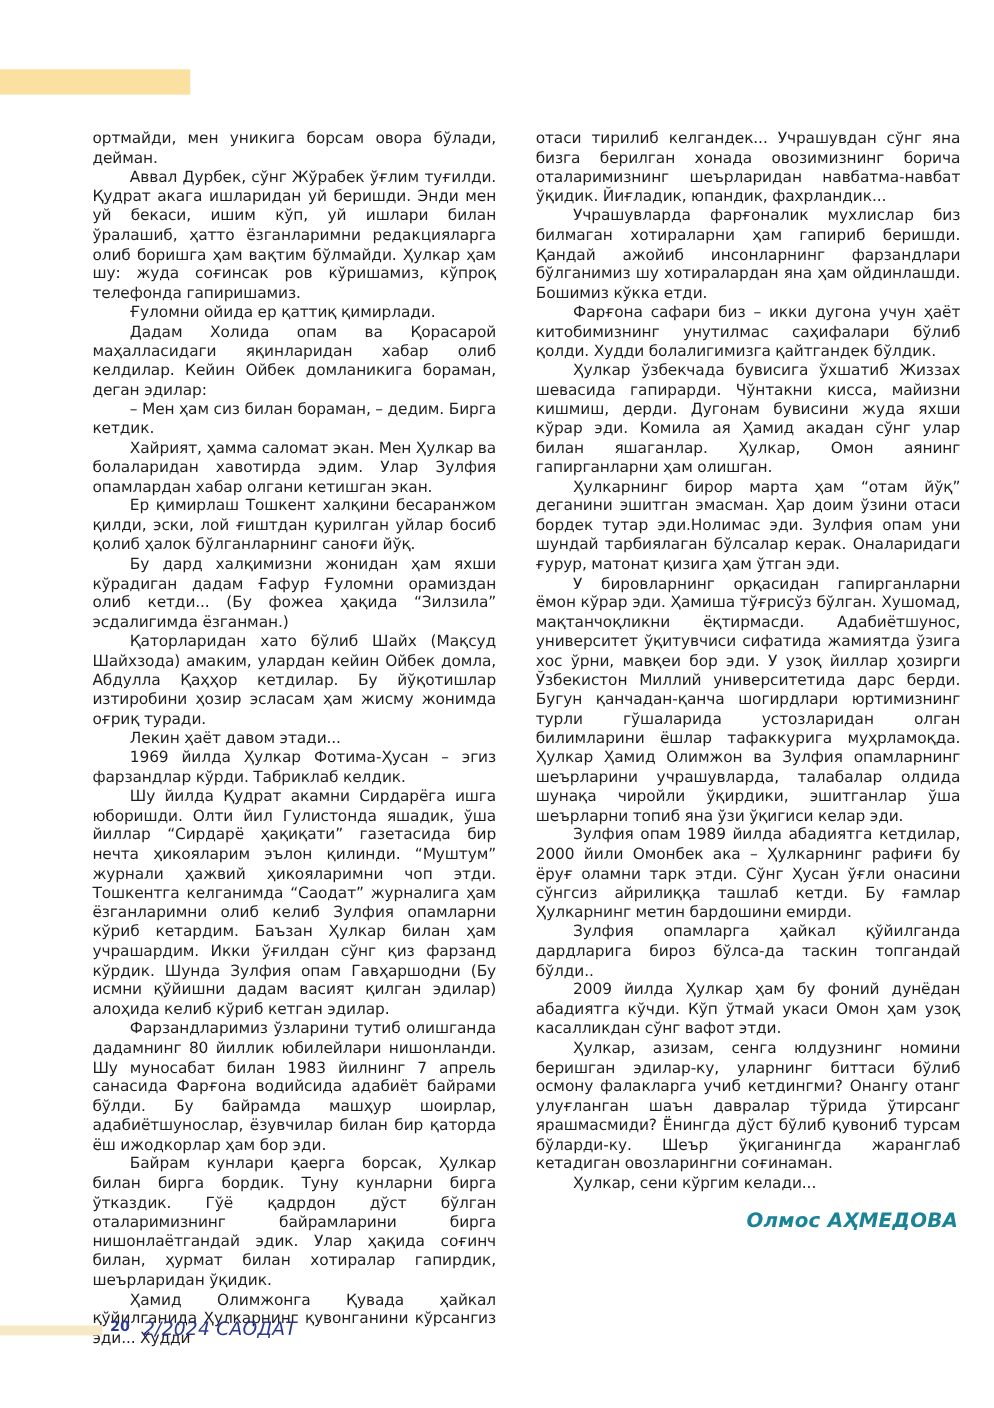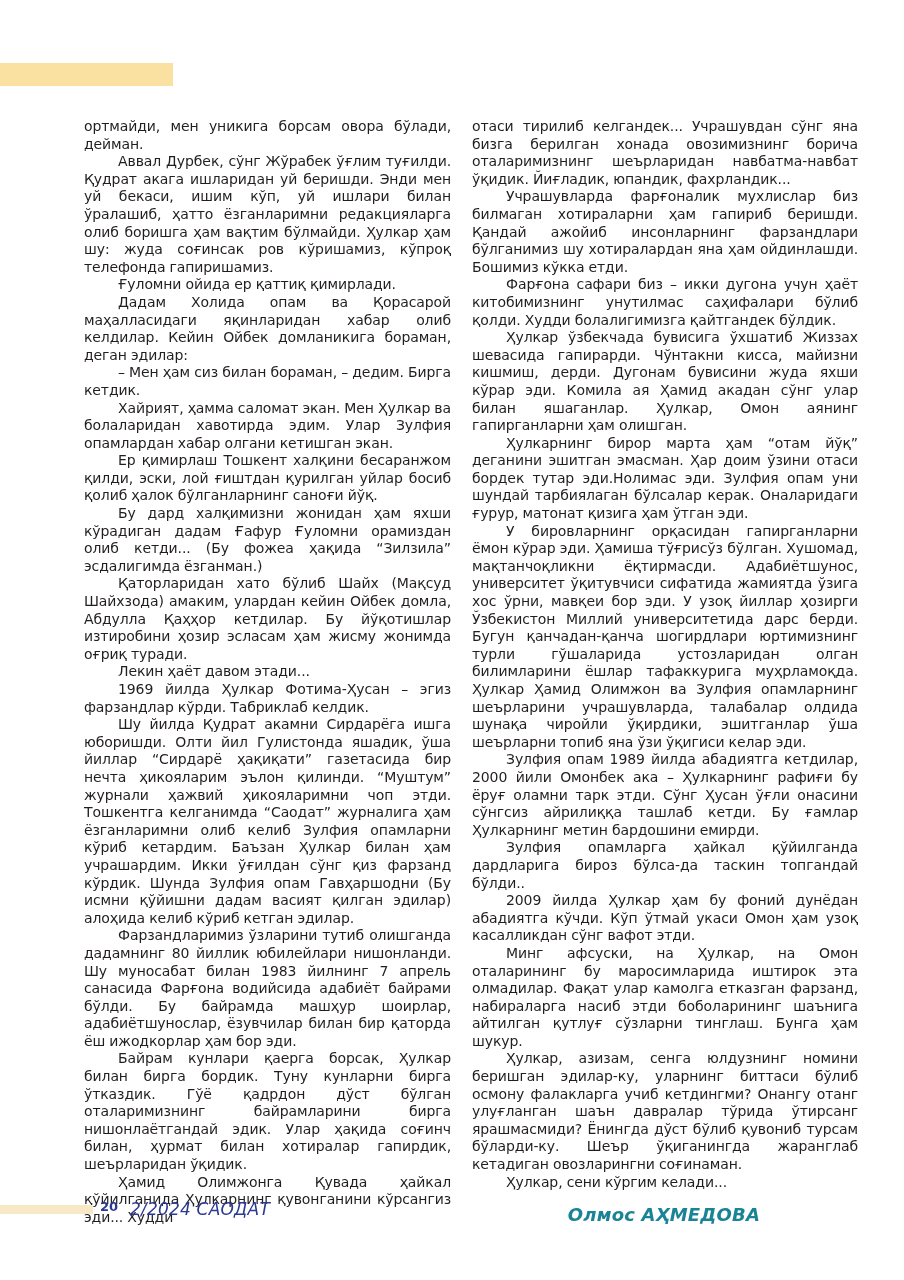--- a/index.html
+++ b/index.html
@@ -9,39 +9,39 @@
     font-family:"DejaVu Sans","Liberation Sans",sans-serif;
     position:relative;overflow:hidden;
   }
   .page{position:absolute;inset:0;}
   .top-bar{
     position:absolute;left:0;top:63px;width:173px;height:23px;
     background:#fae1a2;
   }
   .columns{
     position:absolute;left:84px;top:118px;
-    display:flex;gap:21px;
+    display:flex;gap:36px;
   }
   .col{color:#221e1f;}
   .col-left{width:367px;}
   .col-right{width:386px;}
   .col p{
     margin:0;
     font-size:14px;
     line-height:17.6px;
     letter-spacing:-0.1px;
     text-align:justify;
     text-indent:34px;
     word-spacing:-0.2px;
   }
   .col p.cont{text-indent:0;}
   .signature{
     margin-top:13px;
     padding-right:2px;
-    text-align:center;
+    text-align:right;
     color:#1a8496;
     font-size:18px;
     font-weight:bold;
     font-style:italic;
     letter-spacing:0.2px;
   }
   .footer{
     position:absolute;left:0;top:1198px;width:904px;height:28px;
   }
   .footer-bar{
@@ -87,21 +87,20 @@
     <div class="col col-right">
       <p class="cont">отаси тирилиб келгандек... Учрашувдан сўнг яна бизга берилган хонада овозимизнинг борича оталаримизнинг шеърларидан навбатма-навбат ўқидик. Йиғладик, юпандик, фахрландик...</p>
       <p>Учрашувларда фарғоналик мухлислар биз билмаган хотираларни ҳам гапириб беришди. Қандай ажойиб инсонларнинг фарзандлари бўлганимиз шу хотиралардан яна ҳам ойдинлашди. Бошимиз кўкка етди.</p>
       <p>Фарғона сафари биз – икки дугона учун ҳаёт китобимизнинг унутилмас саҳифалари бўлиб қолди. Худди болалигимизга қайтгандек бўлдик.</p>
       <p>Ҳулкар ўзбекчада бувисига ўхшатиб Жиззах шевасида гапирарди. Чўнтакни кисса, майизни кишмиш, дерди. Дугонам бувисини жуда яхши кўрар эди. Комила ая Ҳамид акадан сўнг улар билан яшаганлар. Ҳулкар, Омон аянинг гапирганларни ҳам олишган.</p>
       <p>Ҳулкарнинг бирор марта ҳам “отам йўқ” деганини эшитган эмасман. Ҳар доим ўзини отаси бордек тутар эди.Нолимас эди. Зулфия опам уни шундай тарбиялаган бўлсалар керак. Оналаридаги ғурур, матонат қизига ҳам ўтган эди.</p>
       <p>У бировларнинг орқасидан гапирганларни ёмон кўрар эди. Ҳамиша тўғрисўз бўлган. Хушомад, мақтанчоқликни ёқтирмасди. Адабиётшунос, университет ўқитувчиси сифатида жамиятда ўзига хос ўрни, мавқеи бор эди. У узоқ йиллар ҳозирги Ўзбекистон Миллий университетида дарс берди. Бугун қанчадан-қанча шогирдлари юртимизнинг турли гўшаларида устозларидан олган билимларини ёшлар тафаккурига муҳрламоқда. Ҳулкар Ҳамид Олимжон ва Зулфия опамларнинг шеърларини учрашувларда, талабалар олдида шунақа чиройли ўқирдики, эшитганлар ўша шеърларни топиб яна ўзи ўқигиси келар эди.</p>
       <p>Зулфия опам 1989 йилда абадиятга кетдилар, 2000 йили Омонбек ака – Ҳулкарнинг рафиғи бу ёруғ оламни тарк этди. Сўнг Ҳусан ўғли онасини сўнгсиз айрилиққа ташлаб кетди. Бу ғамлар Ҳулкарнинг метин бардошини емирди.</p>
       <p>Зулфия опамларга ҳайкал қўйилганда дардларига бироз бўлса-да таскин топгандай бўлди..</p>
       <p>2009 йилда Ҳулкар ҳам бу фоний дунёдан абадиятга кўчди. Кўп ўтмай укаси Омон ҳам узоқ касалликдан сўнг вафот этди.</p>
-      <p>Минг афсуски, на Ҳулкар, на Омон оталарининг бу маросимларида иштирок эта олмадилар. Фақат улар камолга етказган фарзанд, набираларга насиб этди боболарининг шаънига айтилган қутлуғ сўзларни тинглаш. Бунга ҳам шукур.</p>
       <p>Ҳулкар, азизам, сенга юлдузнинг номини беришган эдилар-ку, уларнинг биттаси бўлиб осмону фалакларга учиб кетдингми? Онангу отанг улуғланган шаън давралар тўрида ўтирсанг ярашмасмиди? Ёнингда дўст бўлиб қувониб турсам бўларди-ку. Шеър ўқиганингда жаранглаб кетадиган овозларингни соғинаман.</p>
       <p>Ҳулкар, сени кўргим келади...</p>
       <div class="signature">Олмос АҲМЕДОВА</div>
     </div>
   </div>
 
   <div class="footer">
     <div class="footer-bar"></div>
     <span class="page-num">20</span>
     <span class="issue">2/2024 САОДАТ</span>

